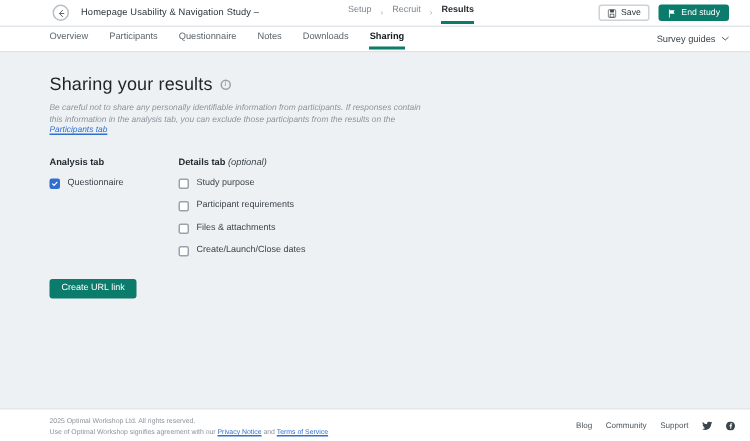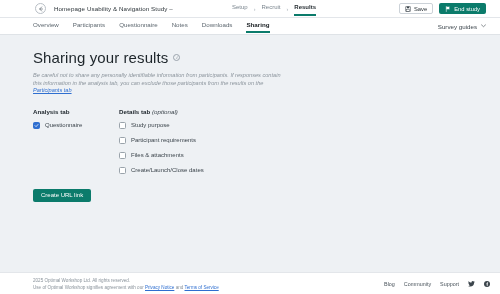--- a/index.html
+++ b/index.html
@@ -75,21 +75,21 @@
     height: 1.8px; background: #0b7b6b;
   }
   .guides {
     margin-left: auto; display: flex; align-items: center; gap: 4px;
     font-size: 6.2px; color: #3c454c; padding-right: 6px;
   }
 
   
   .main { padding: 14px 0 0 33px; }
   .page-title-row { display: flex; align-items: center; gap: 5px; }
-  .page-title { font-size: 15px; color: #1d252a; letter-spacing: .1px; }
+  .page-title { font-size: 12px; color: #1d252a; letter-spacing: .1px; }
   .info-icon {
     width: 7px; height: 7px; border-radius: 50%;
     border: 1px solid #9aa3ab; color: #7b858d;
     font-size: 5px; line-height: 5px; text-align: center;
     font-style: italic; font-family: "Liberation Serif", serif;
   }
   .desc {
     margin-top: 6px; font-size: 5.6px; line-height: 7.6px;
     color: #8b949c; font-style: italic; max-width: 250px;
   }

